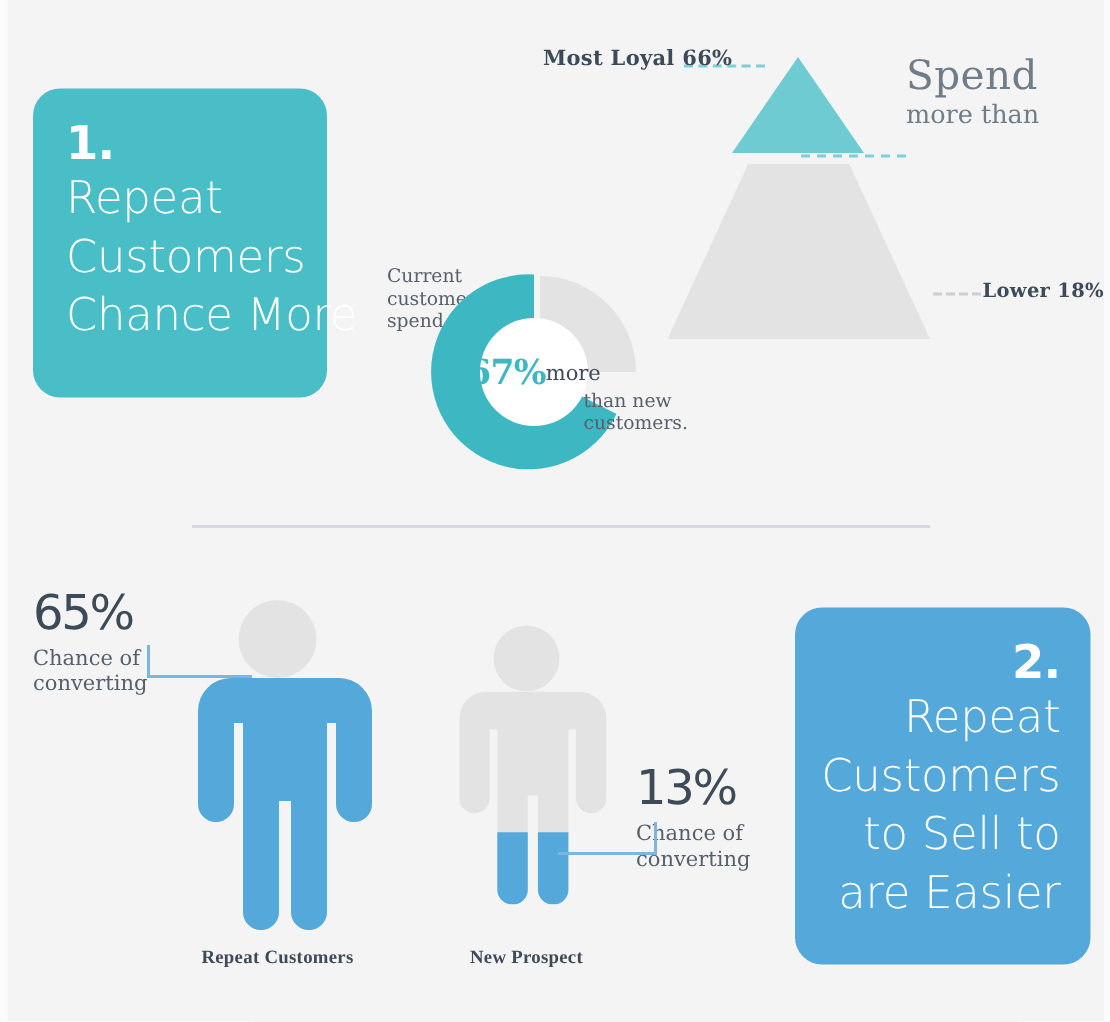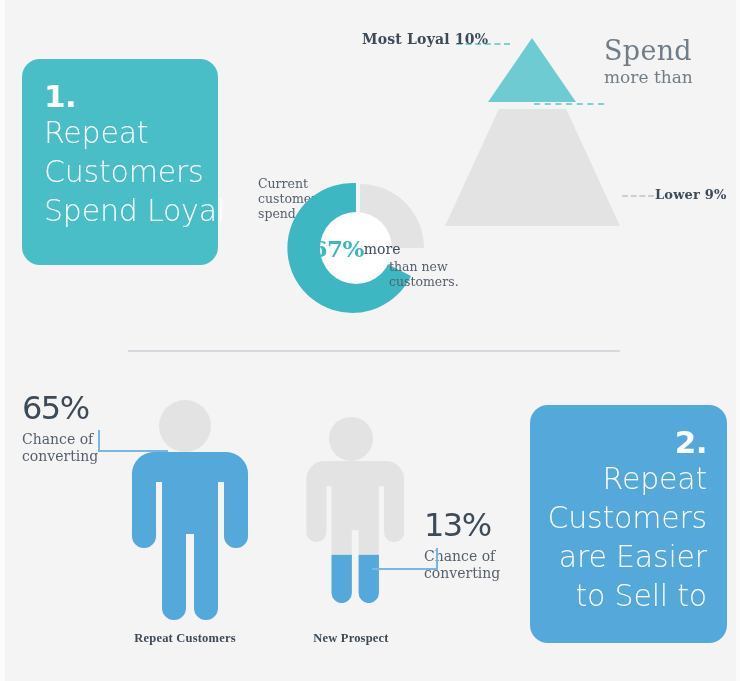--- a/index.html
+++ b/index.html
@@ -249,21 +249,21 @@
 
 <div id="canvas">
 
   <div class="left-strip"></div>
   <div class="right-strip"></div>
 
   <div class="card" id="card-1">
     <div class="num">1.</div>
     <div class="line">Repeat</div>
     <div class="line">Customers</div>
-    <div class="line">Spend Loyal</div>
+    <div class="line">Chance More</div>
   </div>
 
   <div class="lbl-current">
     <div>Current</div>
     <div>customers</div>
     <div>spend</div>
   </div>
 
   <div id="donut-wrap">
     <svg width="140" height="140" viewBox="0 0 140 140">
@@ -285,22 +285,22 @@
 
   <div id="pyramid-wrap">
     <div class="tri-top"></div>
     <div class="trapezoid"></div>
   </div>
 
   <div class="dash-line" style="left:456px; top:43px; width:54px;"></div>
   <div class="dash-line" style="left:534px; top:103px; width:70px;"></div>
   <div class="dash-line gray" style="left:622px; top:195px; width:32px;"></div>
 
-  <div class="lbl-most-loyal">Most Loyal 10%</div>
-  <div class="lbl-lower">Lower 9%</div>
+  <div class="lbl-most-loyal">Most Loyal 66%</div>
+  <div class="lbl-lower">Lower 18%</div>
 
   <div id="spend-block">
     <div class="spend-word">Spend</div>
     <div class="more-than">more than</div>
   </div>
 
   <div id="divider"></div>
 
   <div class="person" style="left:120px; top:400px;">
     <svg width="130" height="220" viewBox="0 0 130 220">
@@ -350,17 +350,17 @@
     <div class="sub">Chance of</div>
     <div class="sub">converting</div>
   </div>
   <div class="connector-v" style="left:436px; top:548px; height:22px;"></div>
   <div class="connector-h" style="left:372px; top:568px; width:66px;"></div>
 
   <div class="card" id="card-2">
     <div class="num">2.</div>
     <div class="line">Repeat</div>
     <div class="line">Customers</div>
+    <div class="line">to Sell to</div>
     <div class="line">are Easier</div>
-    <div class="line">to Sell to</div>
   </div>
 
 </div>
 
 </body></html>

